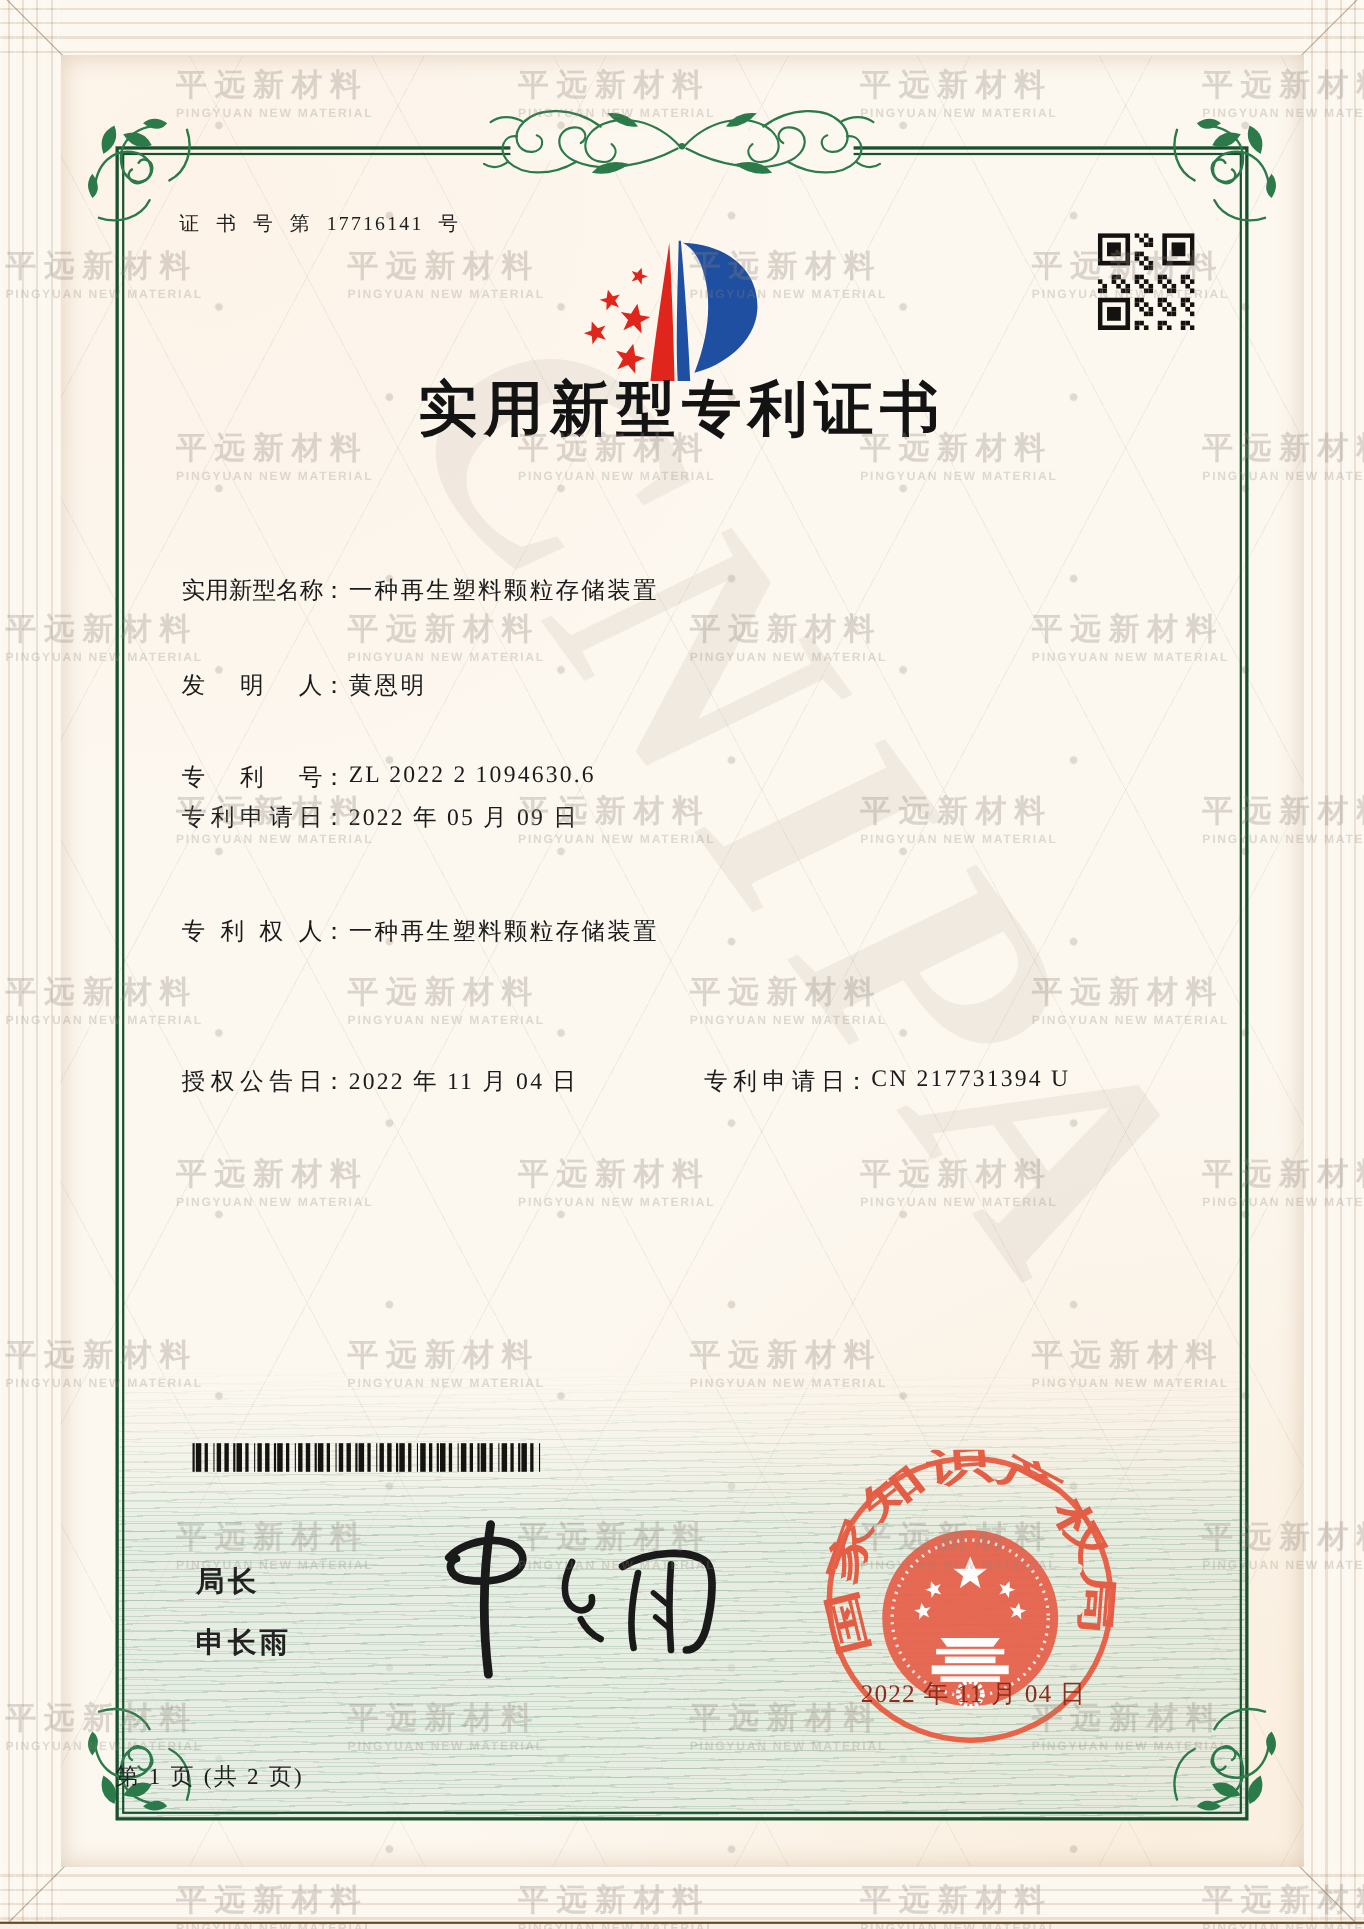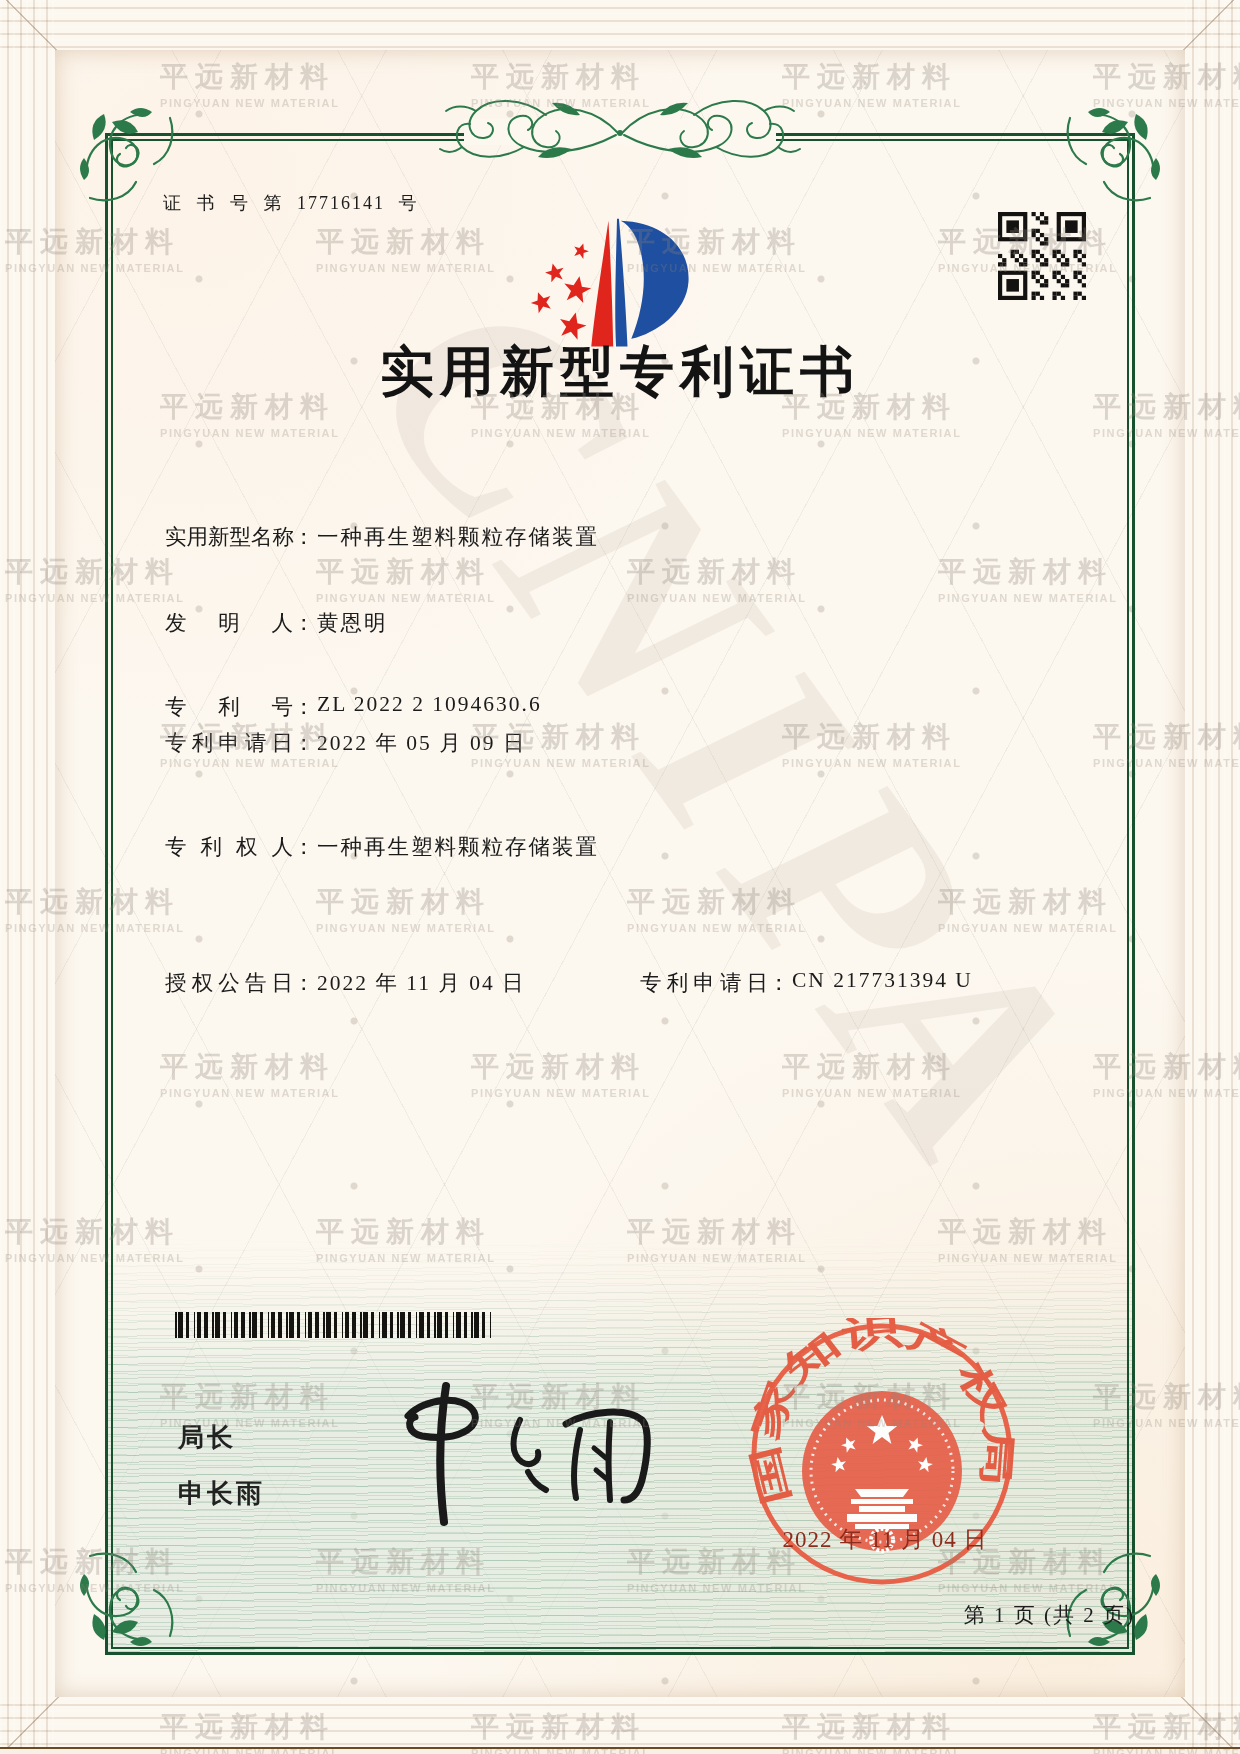--- a/index.html
+++ b/index.html
@@ -69,21 +69,21 @@
     display:flex;align-items:stretch;}
   .barcode div{height:100%;}
   .director{position:absolute;left:178px;top:1420px;z-index:6;
     font-family:"Liberation Sans","DejaVu Sans",sans-serif;font-weight:600;color:#222;
     font-size:26px;letter-spacing:3px;}
   .director div{margin-bottom:21px;}
   .signature{position:absolute;left:360px;top:1372px;z-index:6;}
   .seal{position:absolute;left:746px;top:1318px;z-index:6;opacity:.93;}
   .seal-date{position:absolute;left:765px;top:1524px;width:240px;z-index:7;text-align:center;
     font-size:23px;letter-spacing:1px;color:#8c2c1c;white-space:nowrap;}
-  .page-num{position:absolute;left:105px;top:1601px;width:1030px;z-index:6;text-align:right;
+  .page-num{position:absolute;left:105px;top:1601px;width:1030px;z-index:6;text-align:left;
     font-size:21px;color:#1d1d1d;letter-spacing:2px;}
   .cont-note{position:absolute;left:105px;top:1668px;width:1030px;z-index:6;text-align:center;
     font-size:23px;color:#1a1a1a;letter-spacing:5px;}
   
   .wm-layer{position:absolute;left:0;top:0;width:1240px;height:1754px;z-index:9;pointer-events:none;overflow:hidden;}
   .wm{position:absolute;white-space:nowrap;}
   .wm .cn{font-family:Liberation Mono, monospace;font-weight:bold;
     font-size:28px;letter-spacing:7px;color:rgba(143,134,122,.30);}
   .wm .en{font-family:"Liberation Sans","DejaVu Sans",sans-serif;font-weight:bold;
     font-size:11px;letter-spacing:1.6px;color:rgba(143,134,122,.27);margin-top:1px;}

